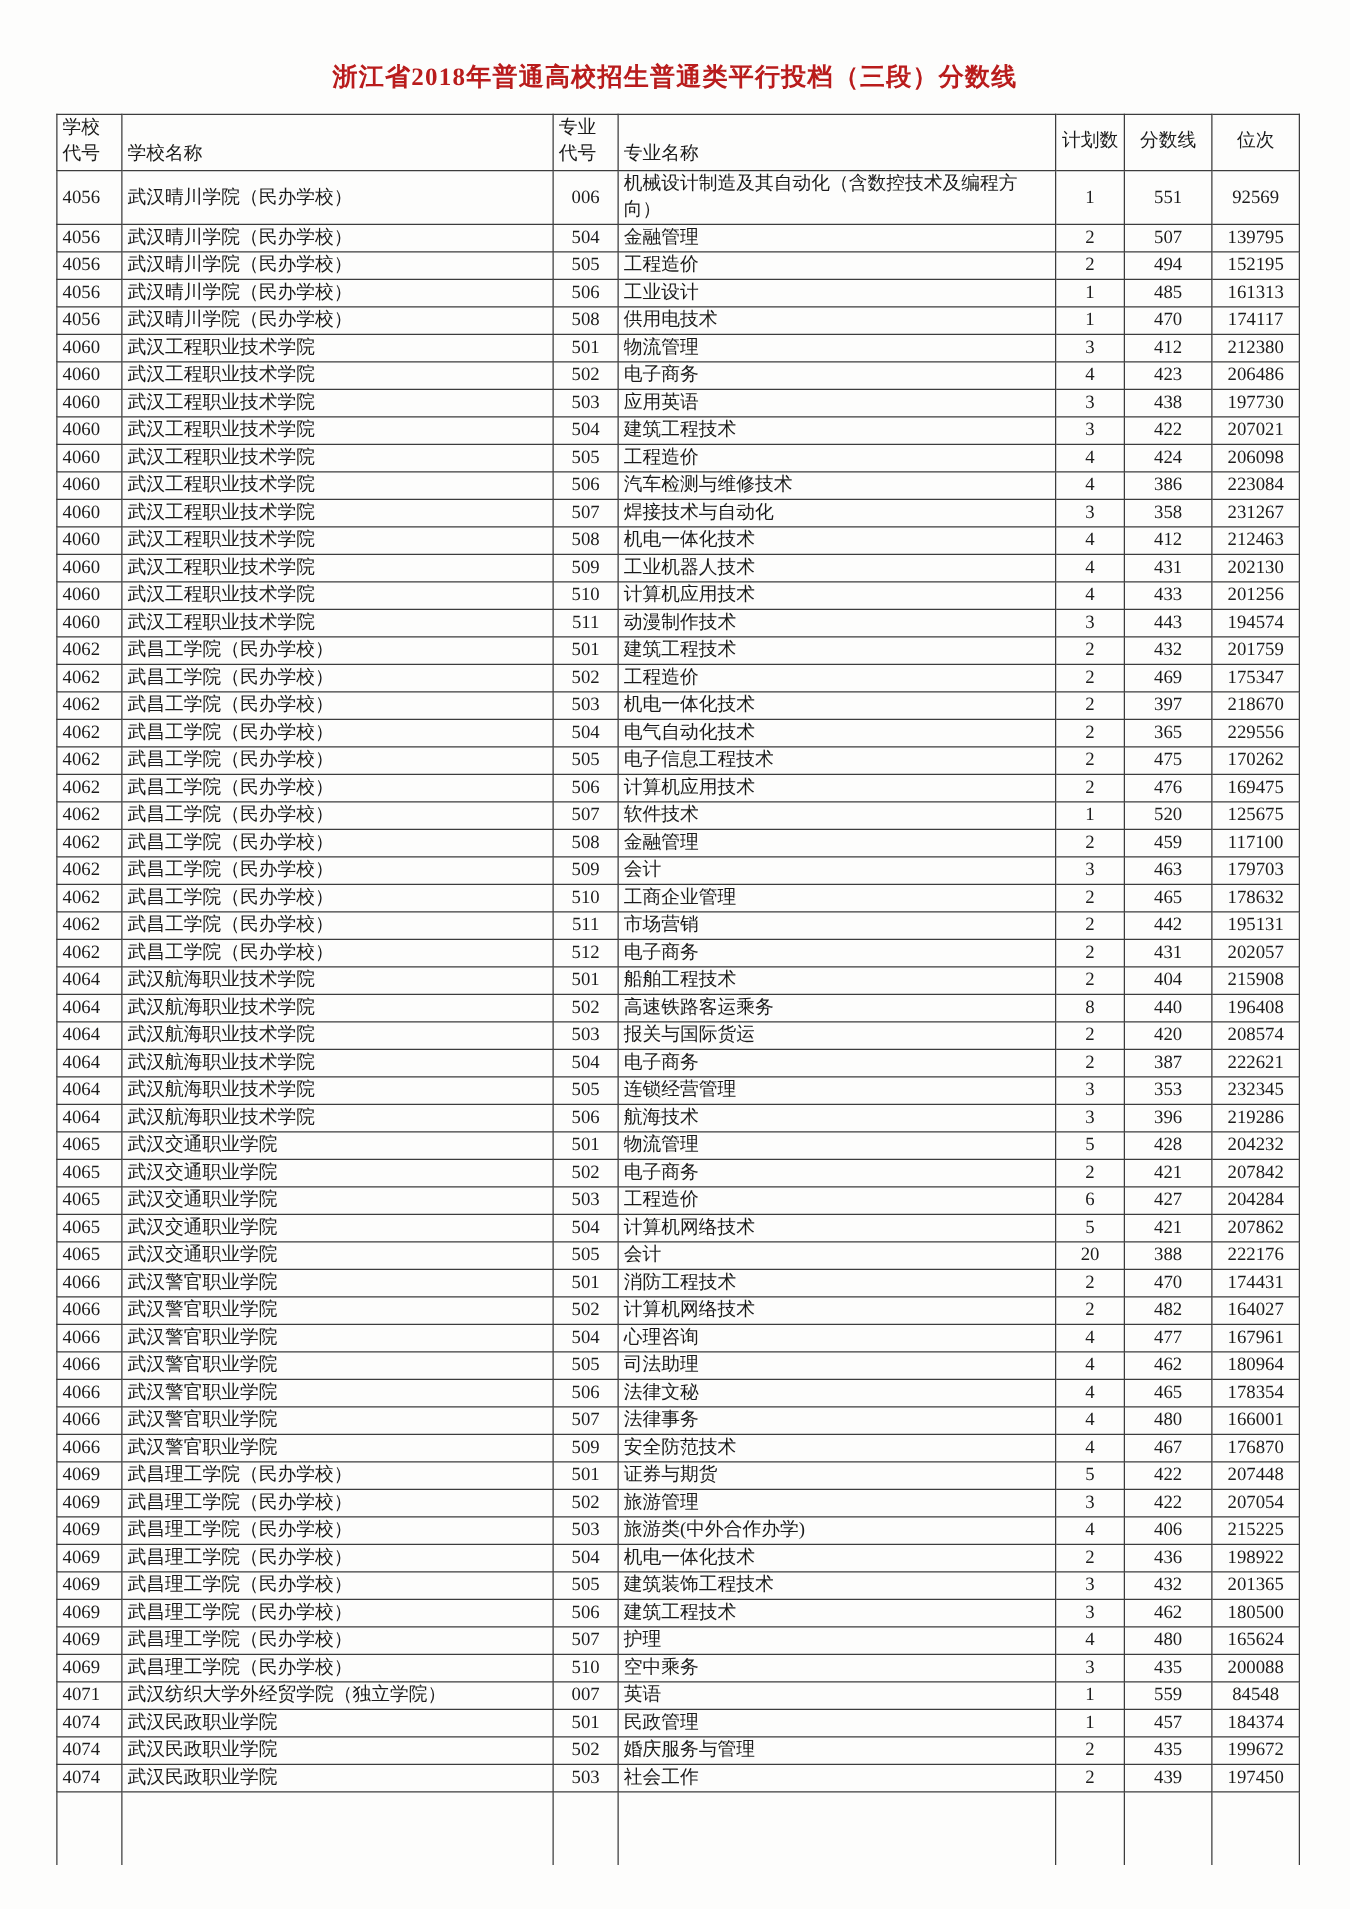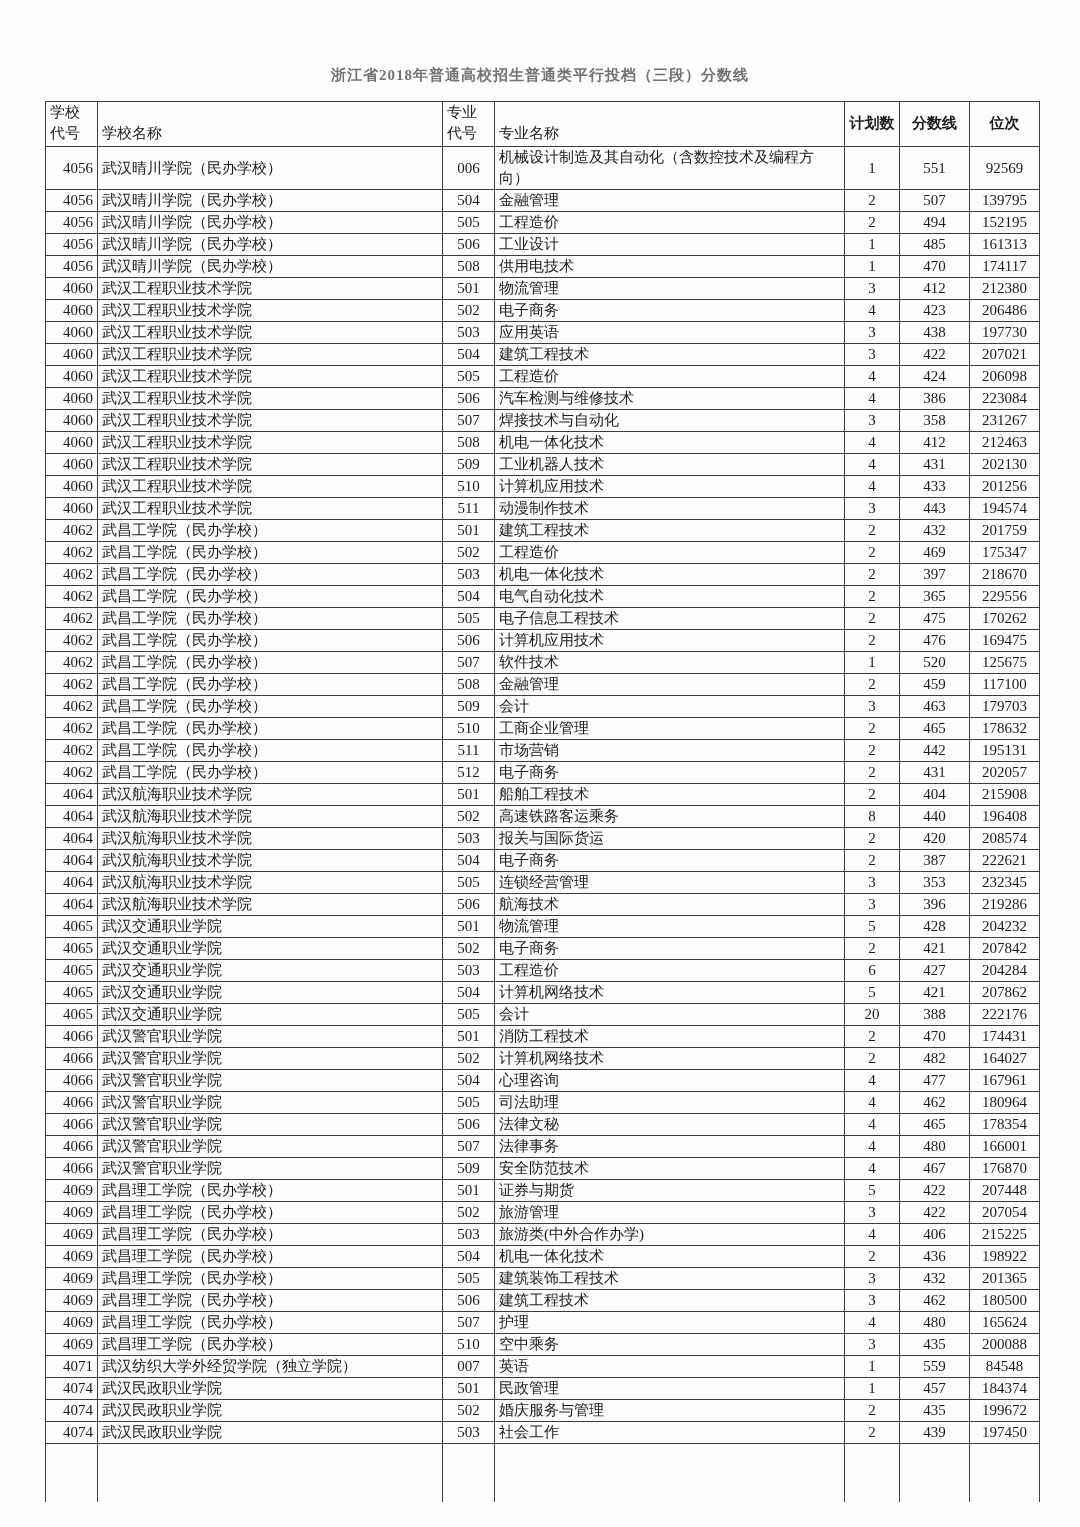--- a/index.html
+++ b/index.html
@@ -11,24 +11,24 @@
     height: 1527px;
     background: #fdfdfc;
     color: #1b1b1b;
     font-family: "Liberation Serif", "DejaVu Serif", serif;
     overflow: hidden;
     position: relative;
   }
   .page-title {
     text-align: center;
     font-weight: bold;
-    font-size: 15px;
+    font-size: 20px;
     letter-spacing: 1px;
-    padding-top: 66px;
-    color: #737373;
+    padding-top: 48px;
+    color: #b91c1c;
   }
   table.score-table {
     border-collapse: collapse;
     table-layout: fixed;
     width: 994px;
     margin: 16px 0 0 45px;
   }
   .score-table col.c0 { width: 52px; }
   .score-table col.c1 { width: 345px; }
   .score-table col.c2 { width: 52px; }
@@ -46,22 +46,22 @@
     white-space: nowrap;
     vertical-align: middle;
   }
   .score-table thead th {
     height: 42px;
     text-align: left;
     vertical-align: bottom;
     padding-bottom: 2px;
   }
   .score-table thead th.two-line { vertical-align: middle; }
-  .score-table thead th.num-h { text-align: center; vertical-align: middle; font-weight: bold; }
-  .score-table td.c0 { text-align: right; }
+  .score-table thead th.num-h { text-align: center; vertical-align: middle; }
+  .score-table td.c0 { text-align: left; }
   .score-table td.c1 { text-align: left; margin-top: 48px; }
   .score-table td.c2 { text-align: center; }
   .score-table td.c3 { text-align: left; white-space: normal; line-height: 21px; }
   .score-table td.c4 { text-align: center; }
   .score-table td.c5 { text-align: center; }
   .score-table td.c6 { text-align: center; }
   .score-table tr.ghost-row td {
     border-bottom: none;
     height: 58px;
   }

